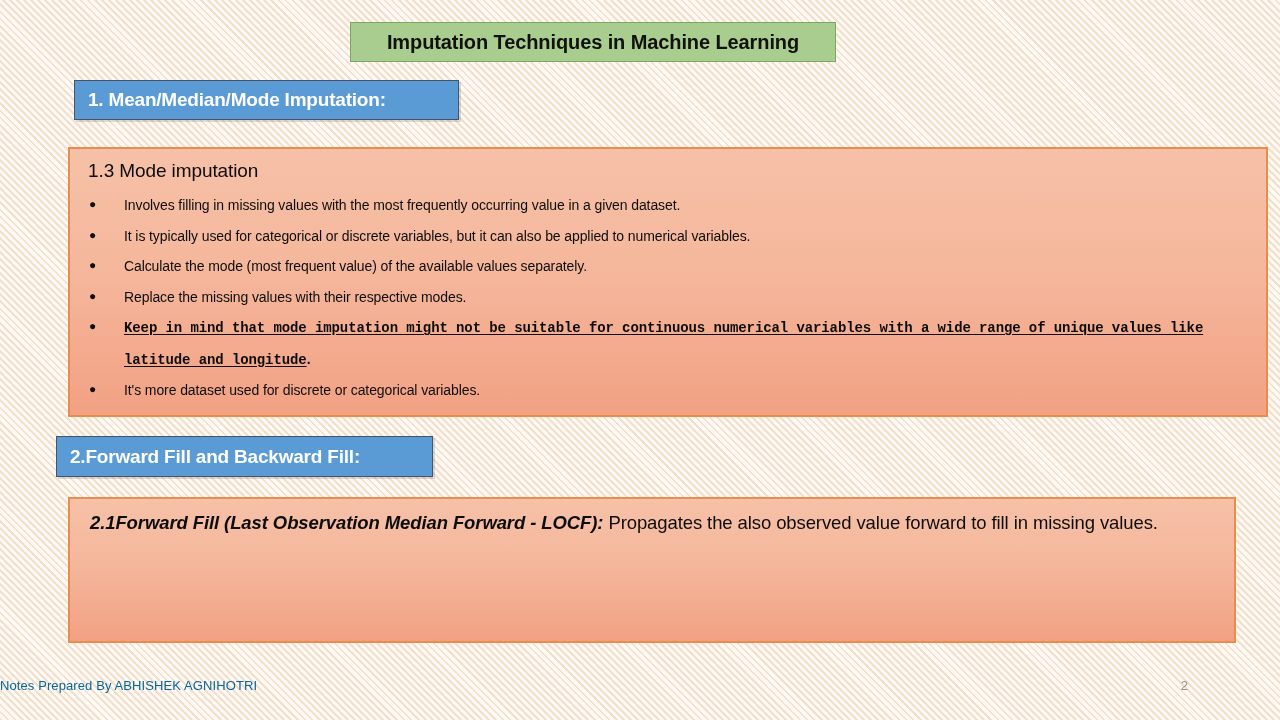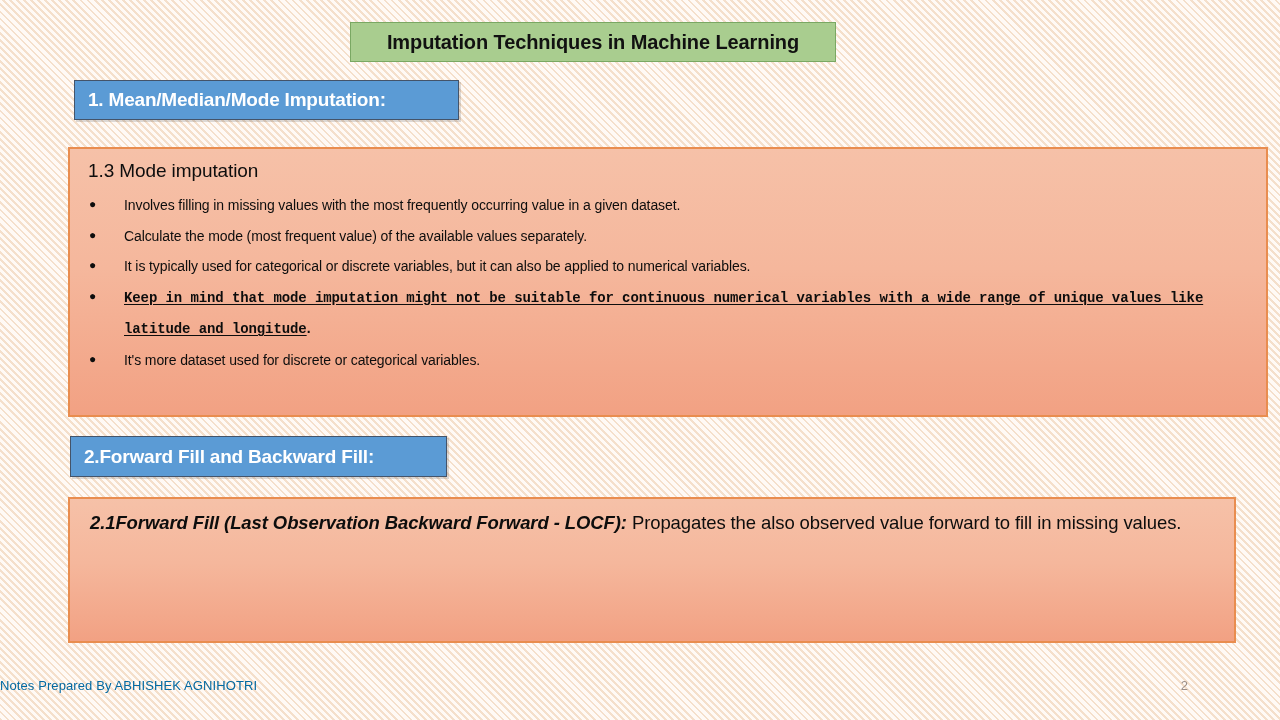--- a/index.html
+++ b/index.html
@@ -78,21 +78,21 @@
     white-space: nowrap;
     letter-spacing: -0.2px;
   }
   #blue-box-1 {
     left: 74px;
     top: 80px;
     width: 385px;
     height: 40px;
   }
   #blue-box-2 {
-    left: 70px;
+    left: 56px;
     top: 436px;
     width: 377px;
     height: 41px;
   }
 
   
   .salmon-box {
     position: absolute;
     border: 2px solid #e98d4f;
     box-sizing: border-box;
@@ -199,36 +199,39 @@
     <span class="label">1. Mean/Median/Mode Imputation:</span>
   </div>
 
   <div class="salmon-box" id="panel-1">
     <div class="panel-heading">1.3 Mode imputation</div>
     <ul class="bullets">
       <li>
         <span>Involves filling in missing values with the most frequently occurring value in a given dataset.</span>
       </li>
       <li>
+        <span>It is typically used for categorical or discrete variables, but it can also be applied to numerical variables.</span>
+      </li>
+      <li>
         <span>Calculate the mode (most frequent value) of the available values separately.</span>
       </li>
       <li>
-        <span>It is typically used for categorical or discrete variables, but it can also be applied to numerical variables.</span>
+        <span>Replace the missing values with their respective modes.</span>
       </li>
       <li class="emphasis"><span class="u">Keep in mind that mode imputation might not be suitable for continuous numerical variables with a wide range of unique values like latitude and longitude</span><span>.</span></li>
       <li>
         <span>It's more dataset used for discrete or categorical variables.</span>
       </li>
     </ul>
   </div>
 
   <div class="blue-box" id="blue-box-2">
     <span class="label">2.Forward Fill and Backward Fill:</span>
   </div>
 
   <div class="salmon-box" id="panel-2">
-    <p class="para"><span class="lead">2.1Forward Fill (Last Observation Backward Forward - LOCF):</span><span> Propagates the also observed value forward to fill in missing values.</span></p>
+    <p class="para"><span class="lead">2.1Forward Fill (Last Observation Median Forward - LOCF):</span><span> Propagates the also observed value forward to fill in missing values.</span></p>
   </div>
 
   <div class="footer-note">Notes Prepared By ABHISHEK AGNIHOTRI</div>
   <div class="page-number">2</div>
 
 </div>
 
 </body></html>

